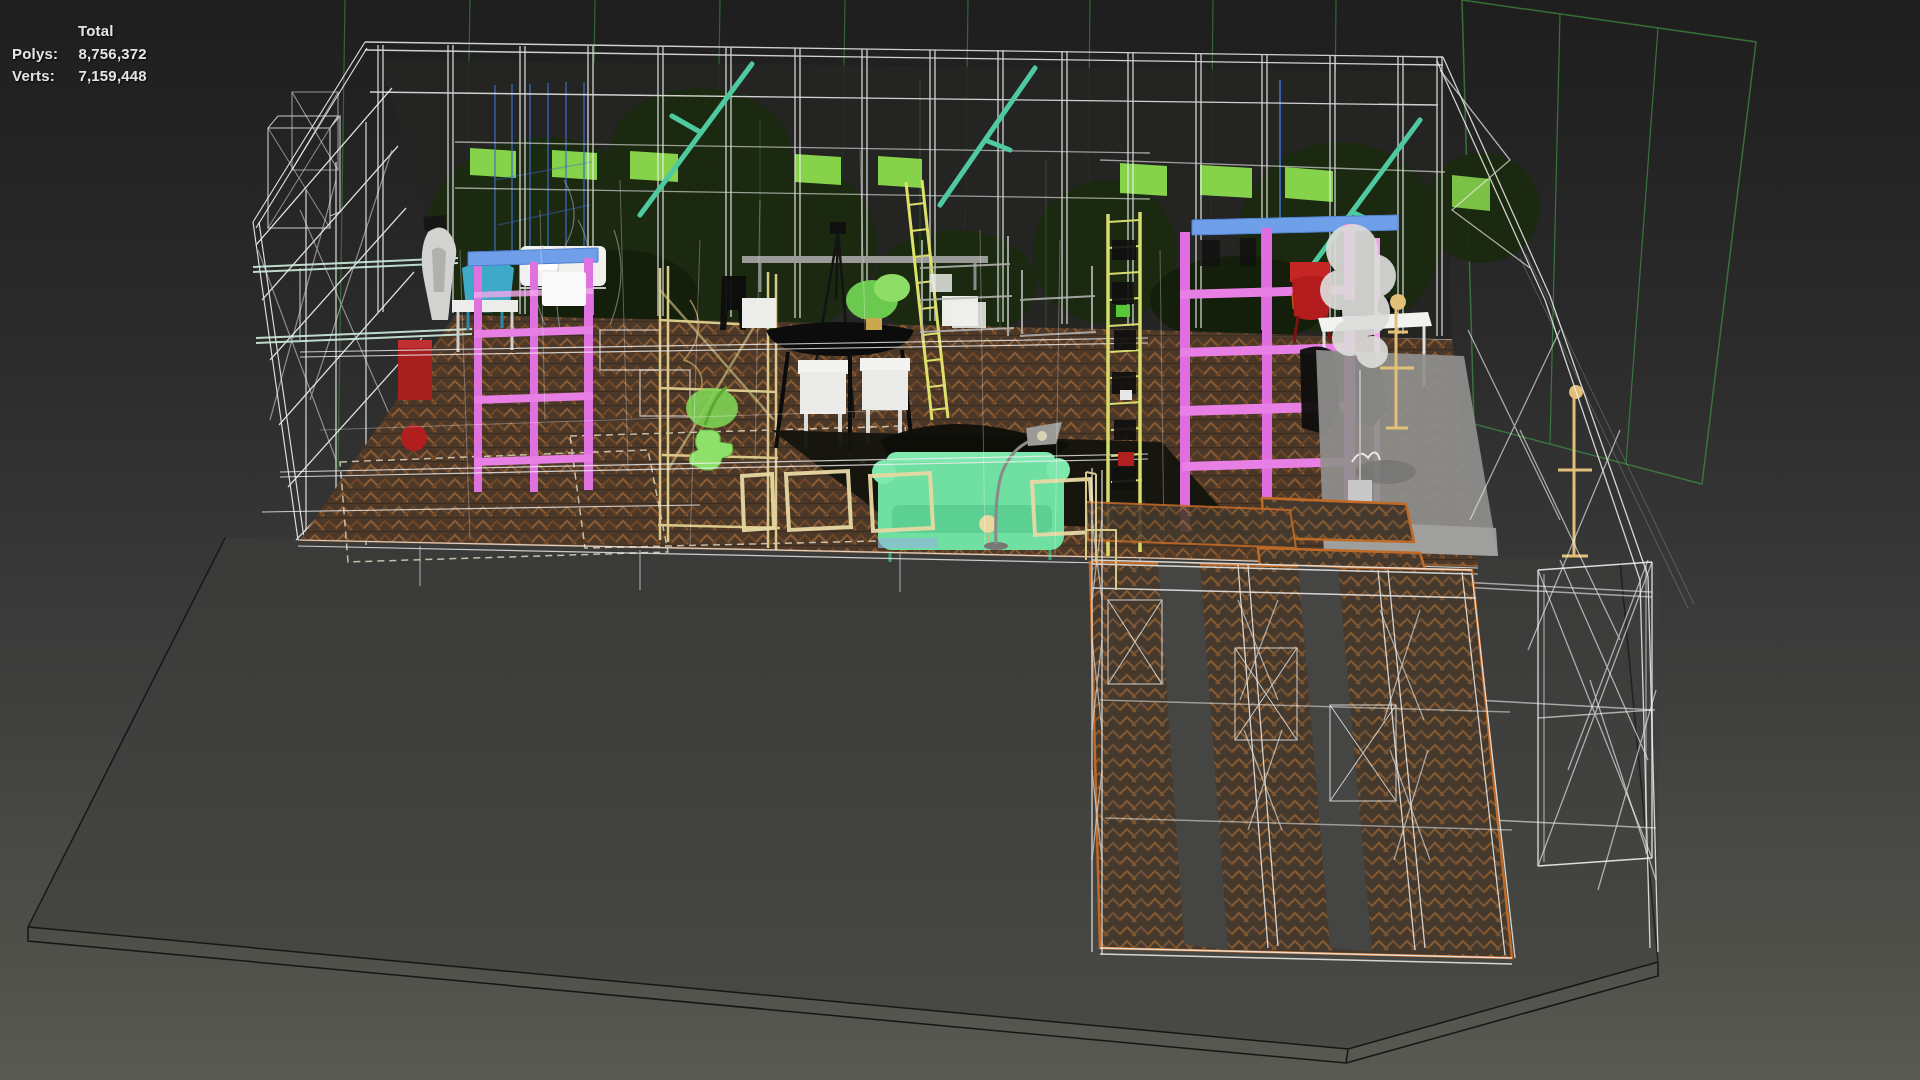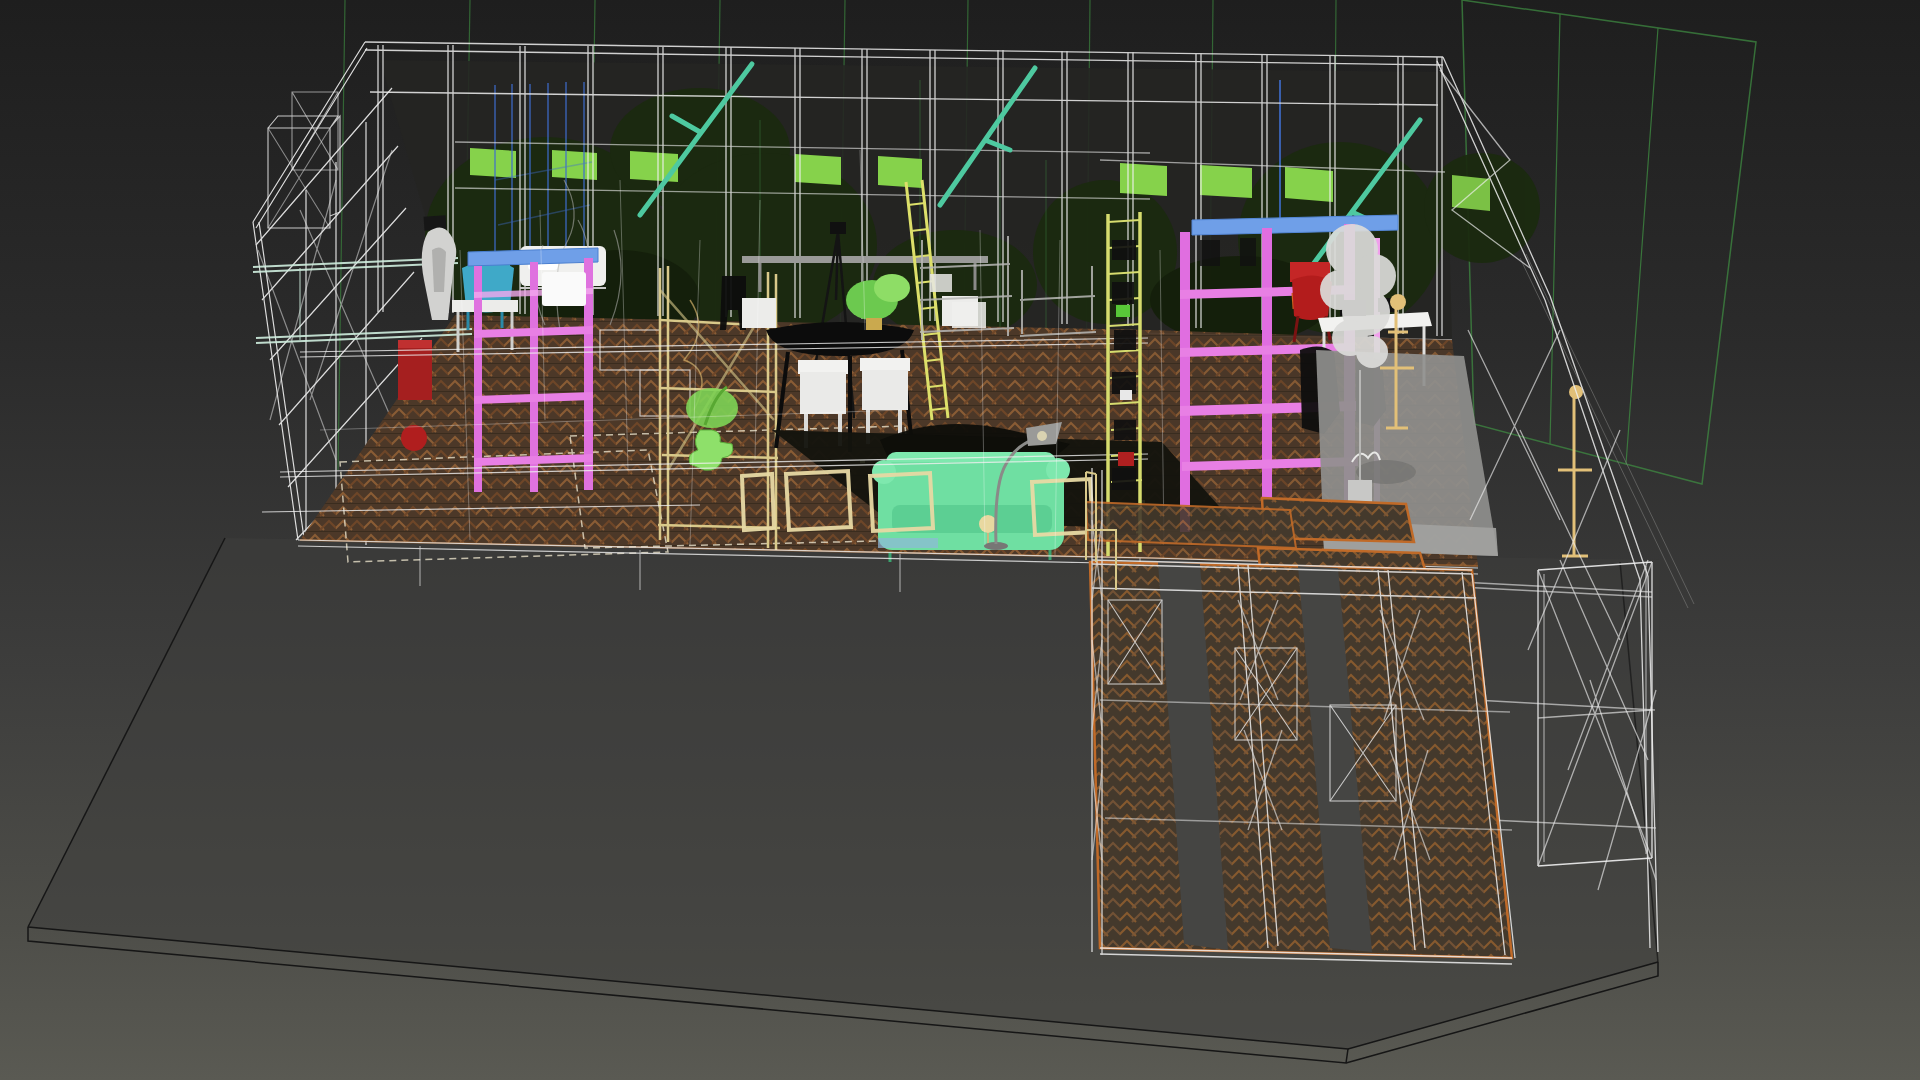--- a/index.html
+++ b/index.html
@@ -409,13 +409,24 @@
     <rect x="1330" y="705" width="66" height="96"></rect>
           <path d="M1330 705 L1396 801 M1396 705 L1330 801"></path>
   </g>
   <g stroke="#d9c98a" stroke-width="2" fill="none">
     <path d="M1086 472 V560 M1096 474 V562 M1086 472 L1096 474 M1086 530 h30 v60"></path>
   </g>
 </g>
 
 </svg>
 
+<div class="stats">
+  <div class="stats-title">Total</div>
+  <div class="stats-row">
+    <span class="lbl">Polys:</span>
+    <span>8,756,372</span>
+  </div>
+  <div class="stats-row">
+    <span class="lbl">Verts:</span>
+    <span>7,159,448</span>
+  </div>
 </div>
+</div>
 
 </body></html>

